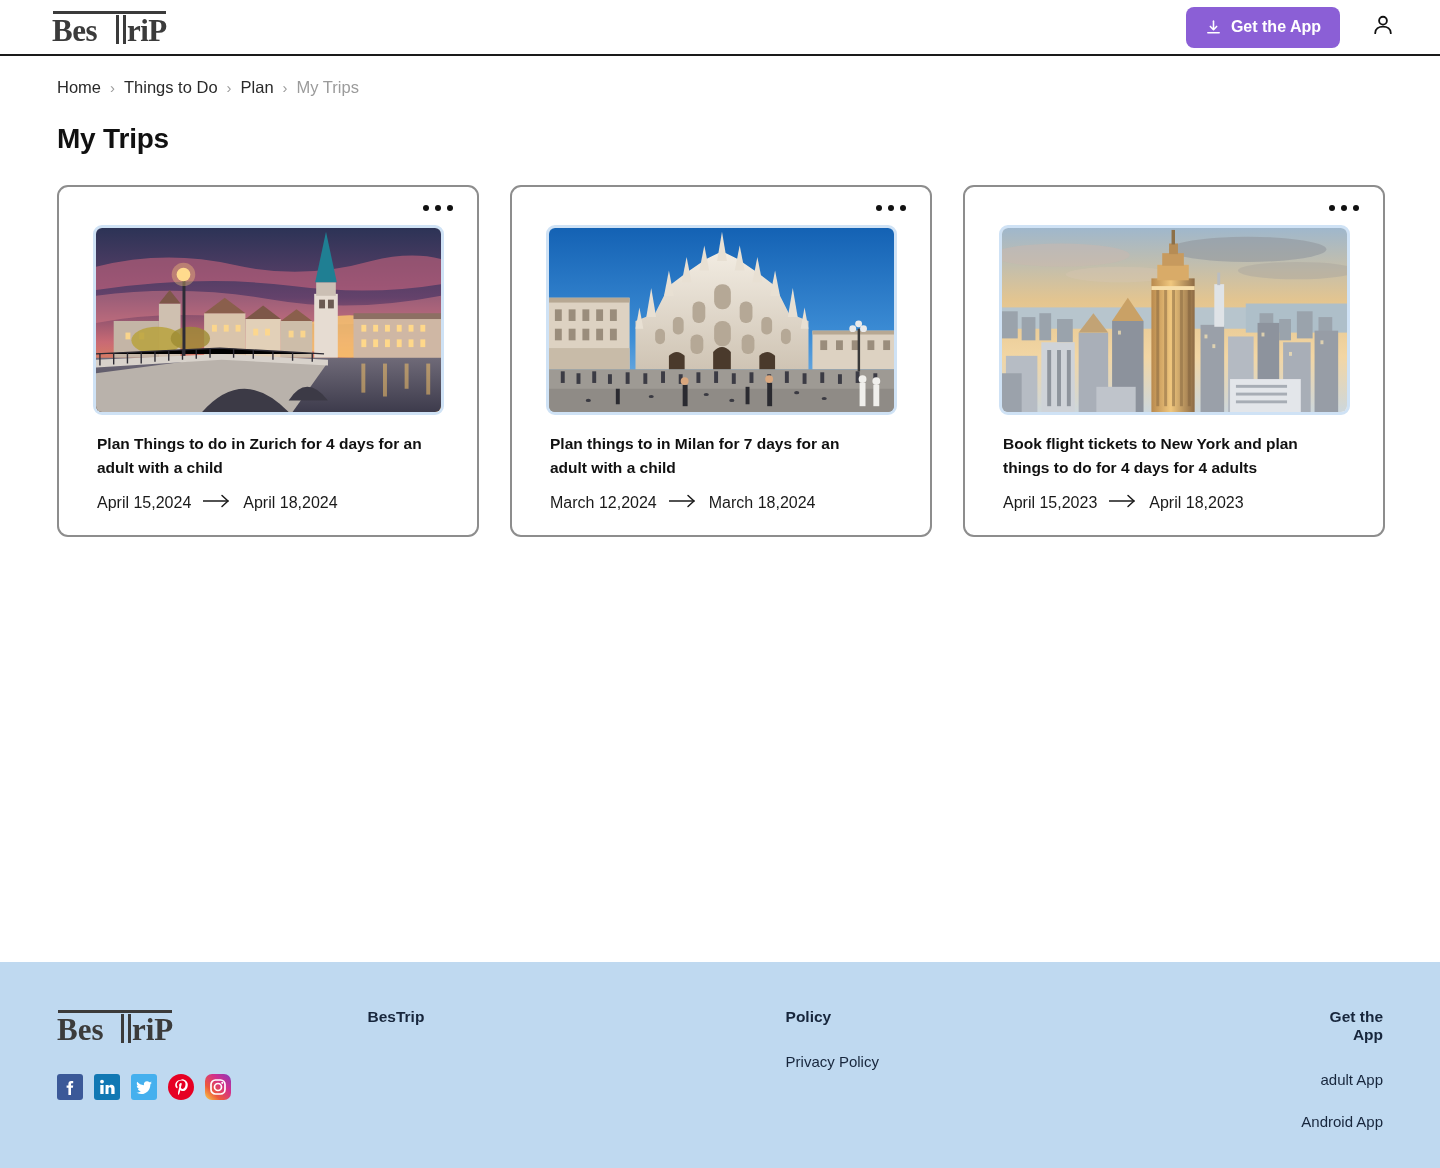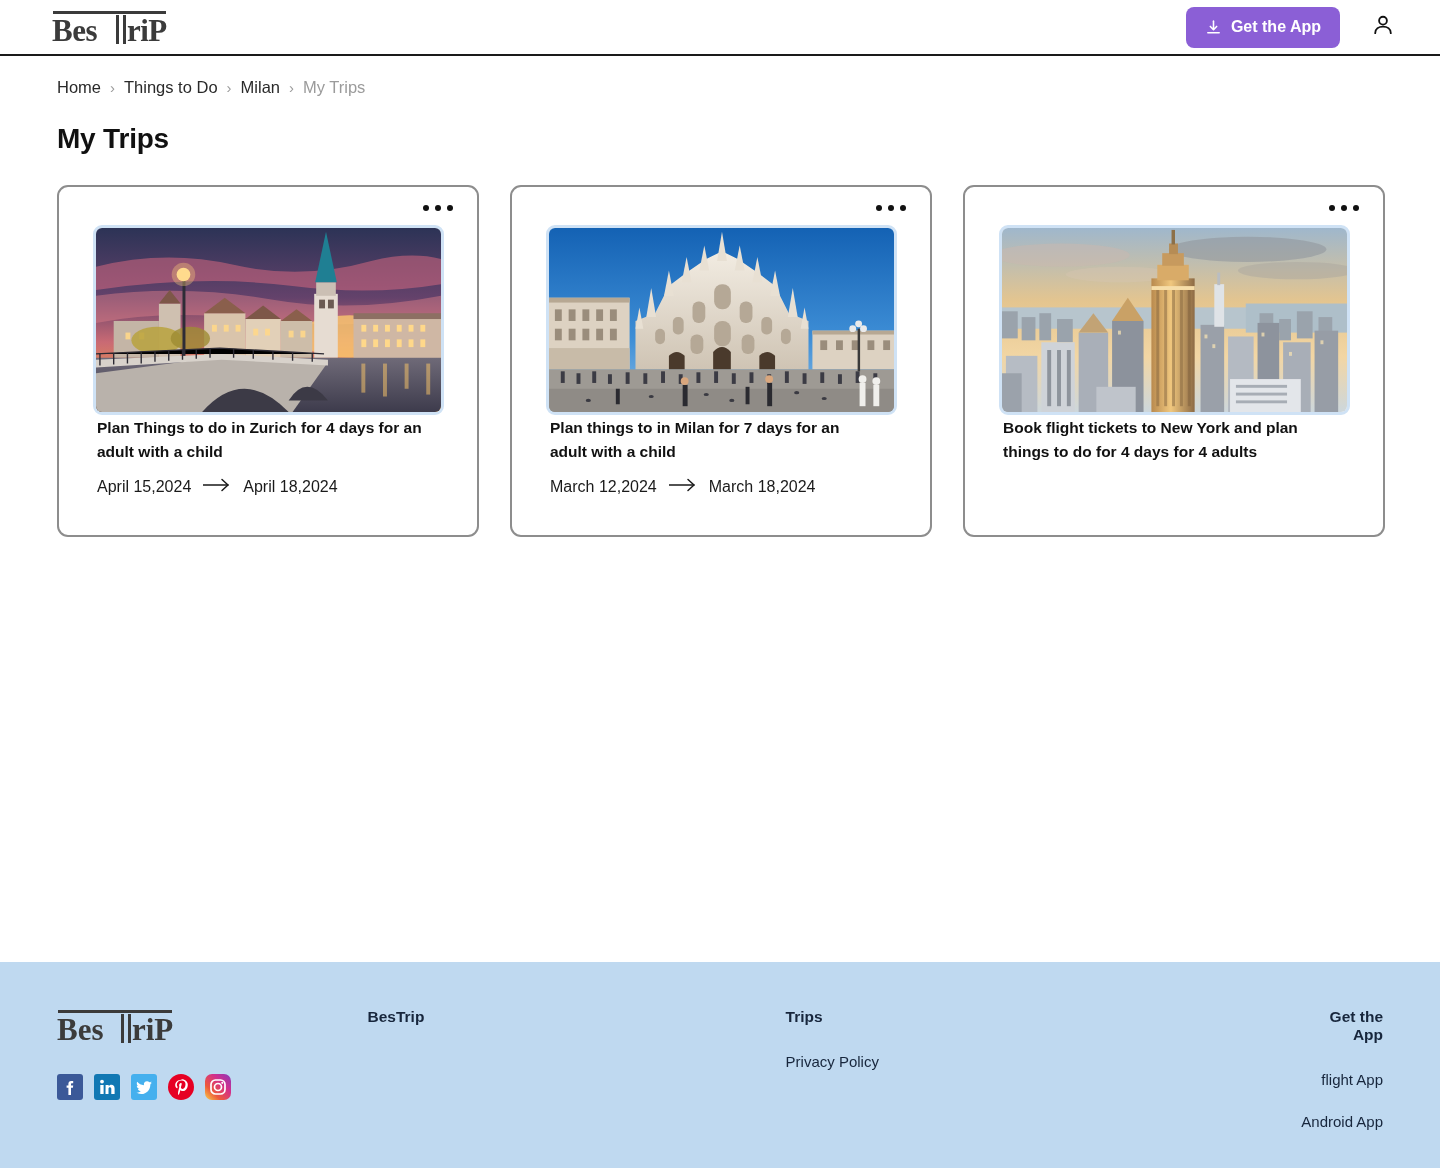--- a/index.html
+++ b/index.html
@@ -108,21 +108,21 @@
   .card-img {
     position: relative;
     margin: 38px auto 0 auto;
     width: 351px; height: 190px;
     border: 3px solid #cfe2f5;
     border-radius: 9px;
     overflow: hidden;
   }
   .card-img svg { display: block; width: 100%; height: 100%; }
   .card-title {
-    margin: 1px 0 0 38px;
+    margin: 17px 0 0 38px;
     width: 330px;
     font-size: 15.5px; font-weight: bold;
     line-height: 1.55;
     color: #111111;
   }
   .card-dates {
     margin: 14px 0 0 38px;
     display: flex; align-items: flex-end; gap: 12px;
     font-size: 16px; color: #1a1a1a;
   }
@@ -208,21 +208,21 @@
       </svg>
     </span>
   </div>
 </div>
 
 <nav class="breadcrumb">
   <a>Home</a>
   <span class="sep">›</span>
   <a>Things to Do</a>
   <span class="sep">›</span>
-  <a>Milan</a>
+  <a>Plan</a>
   <span class="sep">›</span>
   <span class="current">My Trips</span>
 </nav>
 
 <h1 class="page-title">My Trips</h1>
 
 <div class="cards">
 
   <div class="card">
     <div class="card-menu">
@@ -578,20 +578,30 @@
           <rect x="206" y="110" width="3" height="4"></rect>
             <rect x="214" y="120" width="3" height="4"></rect>
           <rect x="264" y="108" width="3" height="4"></rect>
             <rect x="292" y="128" width="3" height="4"></rect>
           <rect x="324" y="116" width="3" height="4"></rect>
             <rect x="118" y="106" width="3" height="4"></rect>
         </g>
       </svg>
     </div>
     <div class="card-title">Book flight tickets to New York and plan things to do for 4 days for 4 adults</div>
+    <div class="card-dates">
+      <span>April 15,2023</span>
+      <span class="arrow">
+        <svg width="28" height="14" viewBox="0 0 28 14" fill="none" stroke="#1a1a1a" stroke-width="1.5" stroke-linecap="round" stroke-linejoin="round">
+          <path d="M0 7h25"></path>
+            <path d="M19 1.5L25 7l-6 5.5"></path>
+        </svg>
+      </span>
+      <span>April 18,2023</span>
+    </div>
   </div>
 
 </div>
 
 <div class="footer">
 
   <div class="f-brand">
     <span class="f-logo">
       <span class="bar-top"></span>
       <span class="bar-v1"></span>
@@ -643,23 +653,23 @@
         </svg>
       </a>
     </div>
   </div>
 
   <div class="f-col f-col-1">
     <div class="f-head">BesTrip</div>
   </div>
 
   <div class="f-col f-col-2">
-    <div class="f-head">Trips</div>
+    <div class="f-head">Policy</div>
     <a class="f-link">Privacy Policy</a>
   </div>
 
   <div class="f-col f-col-3">
     <div class="f-head">Get the App</div>
-    <a class="f-link">flight App</a>
+    <a class="f-link">adult App</a>
     <a class="f-link">Android App</a>
   </div>
 
 </div>
 
 </body></html>

